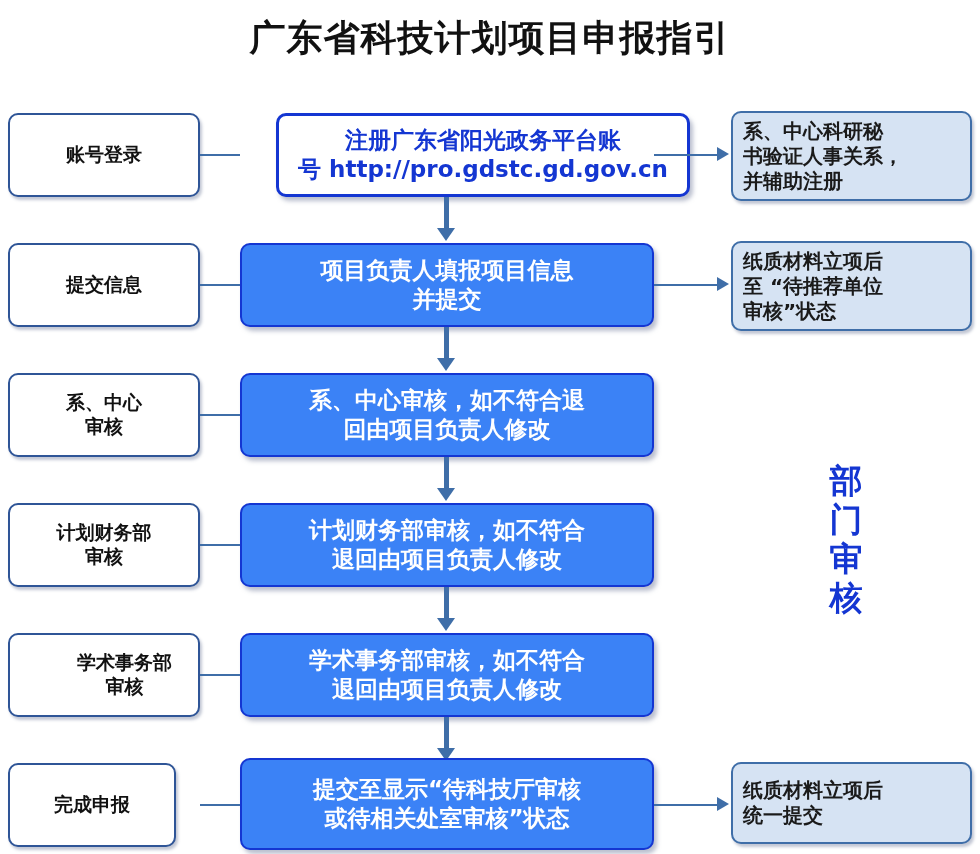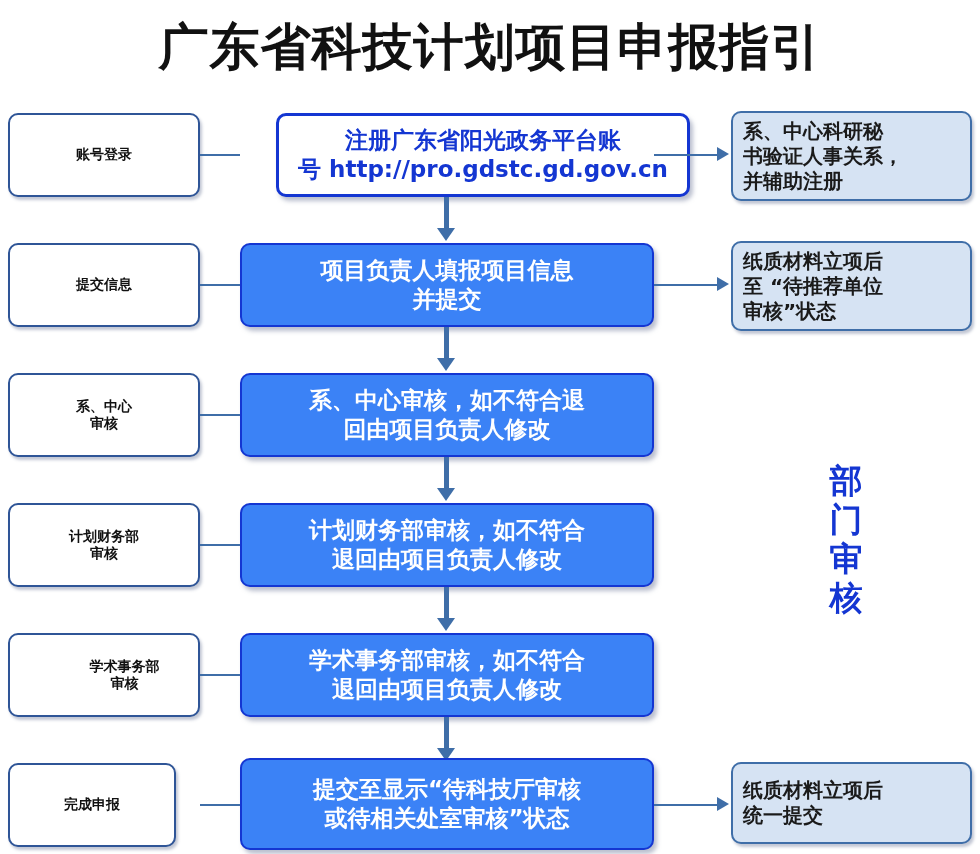--- a/index.html
+++ b/index.html
@@ -18,21 +18,21 @@
     width: 980px;
     height: 854px;
   }
   .title {
     position: absolute;
     left: 0;
     top: 14px;
     width: 980px;
     text-align: center;
     font-family: "DejaVu Sans", sans-serif;
-    font-size: 50px;
+    font-size: 36px;
     font-weight: bold;
     letter-spacing: 1px;
     color: #111111;
     white-space: nowrap;
   }
   .node {
     position: absolute;
     box-sizing: border-box;
     display: flex;
     align-items: center;
@@ -40,21 +40,21 @@
     text-align: center;
     border-radius: 10px;
     line-height: 1.25;
     white-space: pre-line;
   }
   
   .left-node {
     background: #ffffff;
     border: 2px solid #2f5597;
     color: #111111;
-    font-size: 14px;
+    font-size: 19px;
     font-weight: bold;
     font-family: "DejaVu Sans", sans-serif;
     box-shadow: 2px 3px 3px rgba(120,130,160,0.45);
   }
   
   .center-node {
     background: #3b82f6;
     border: 2px solid #1436d2;
     color: #ffffff;
     font-size: 23px;

